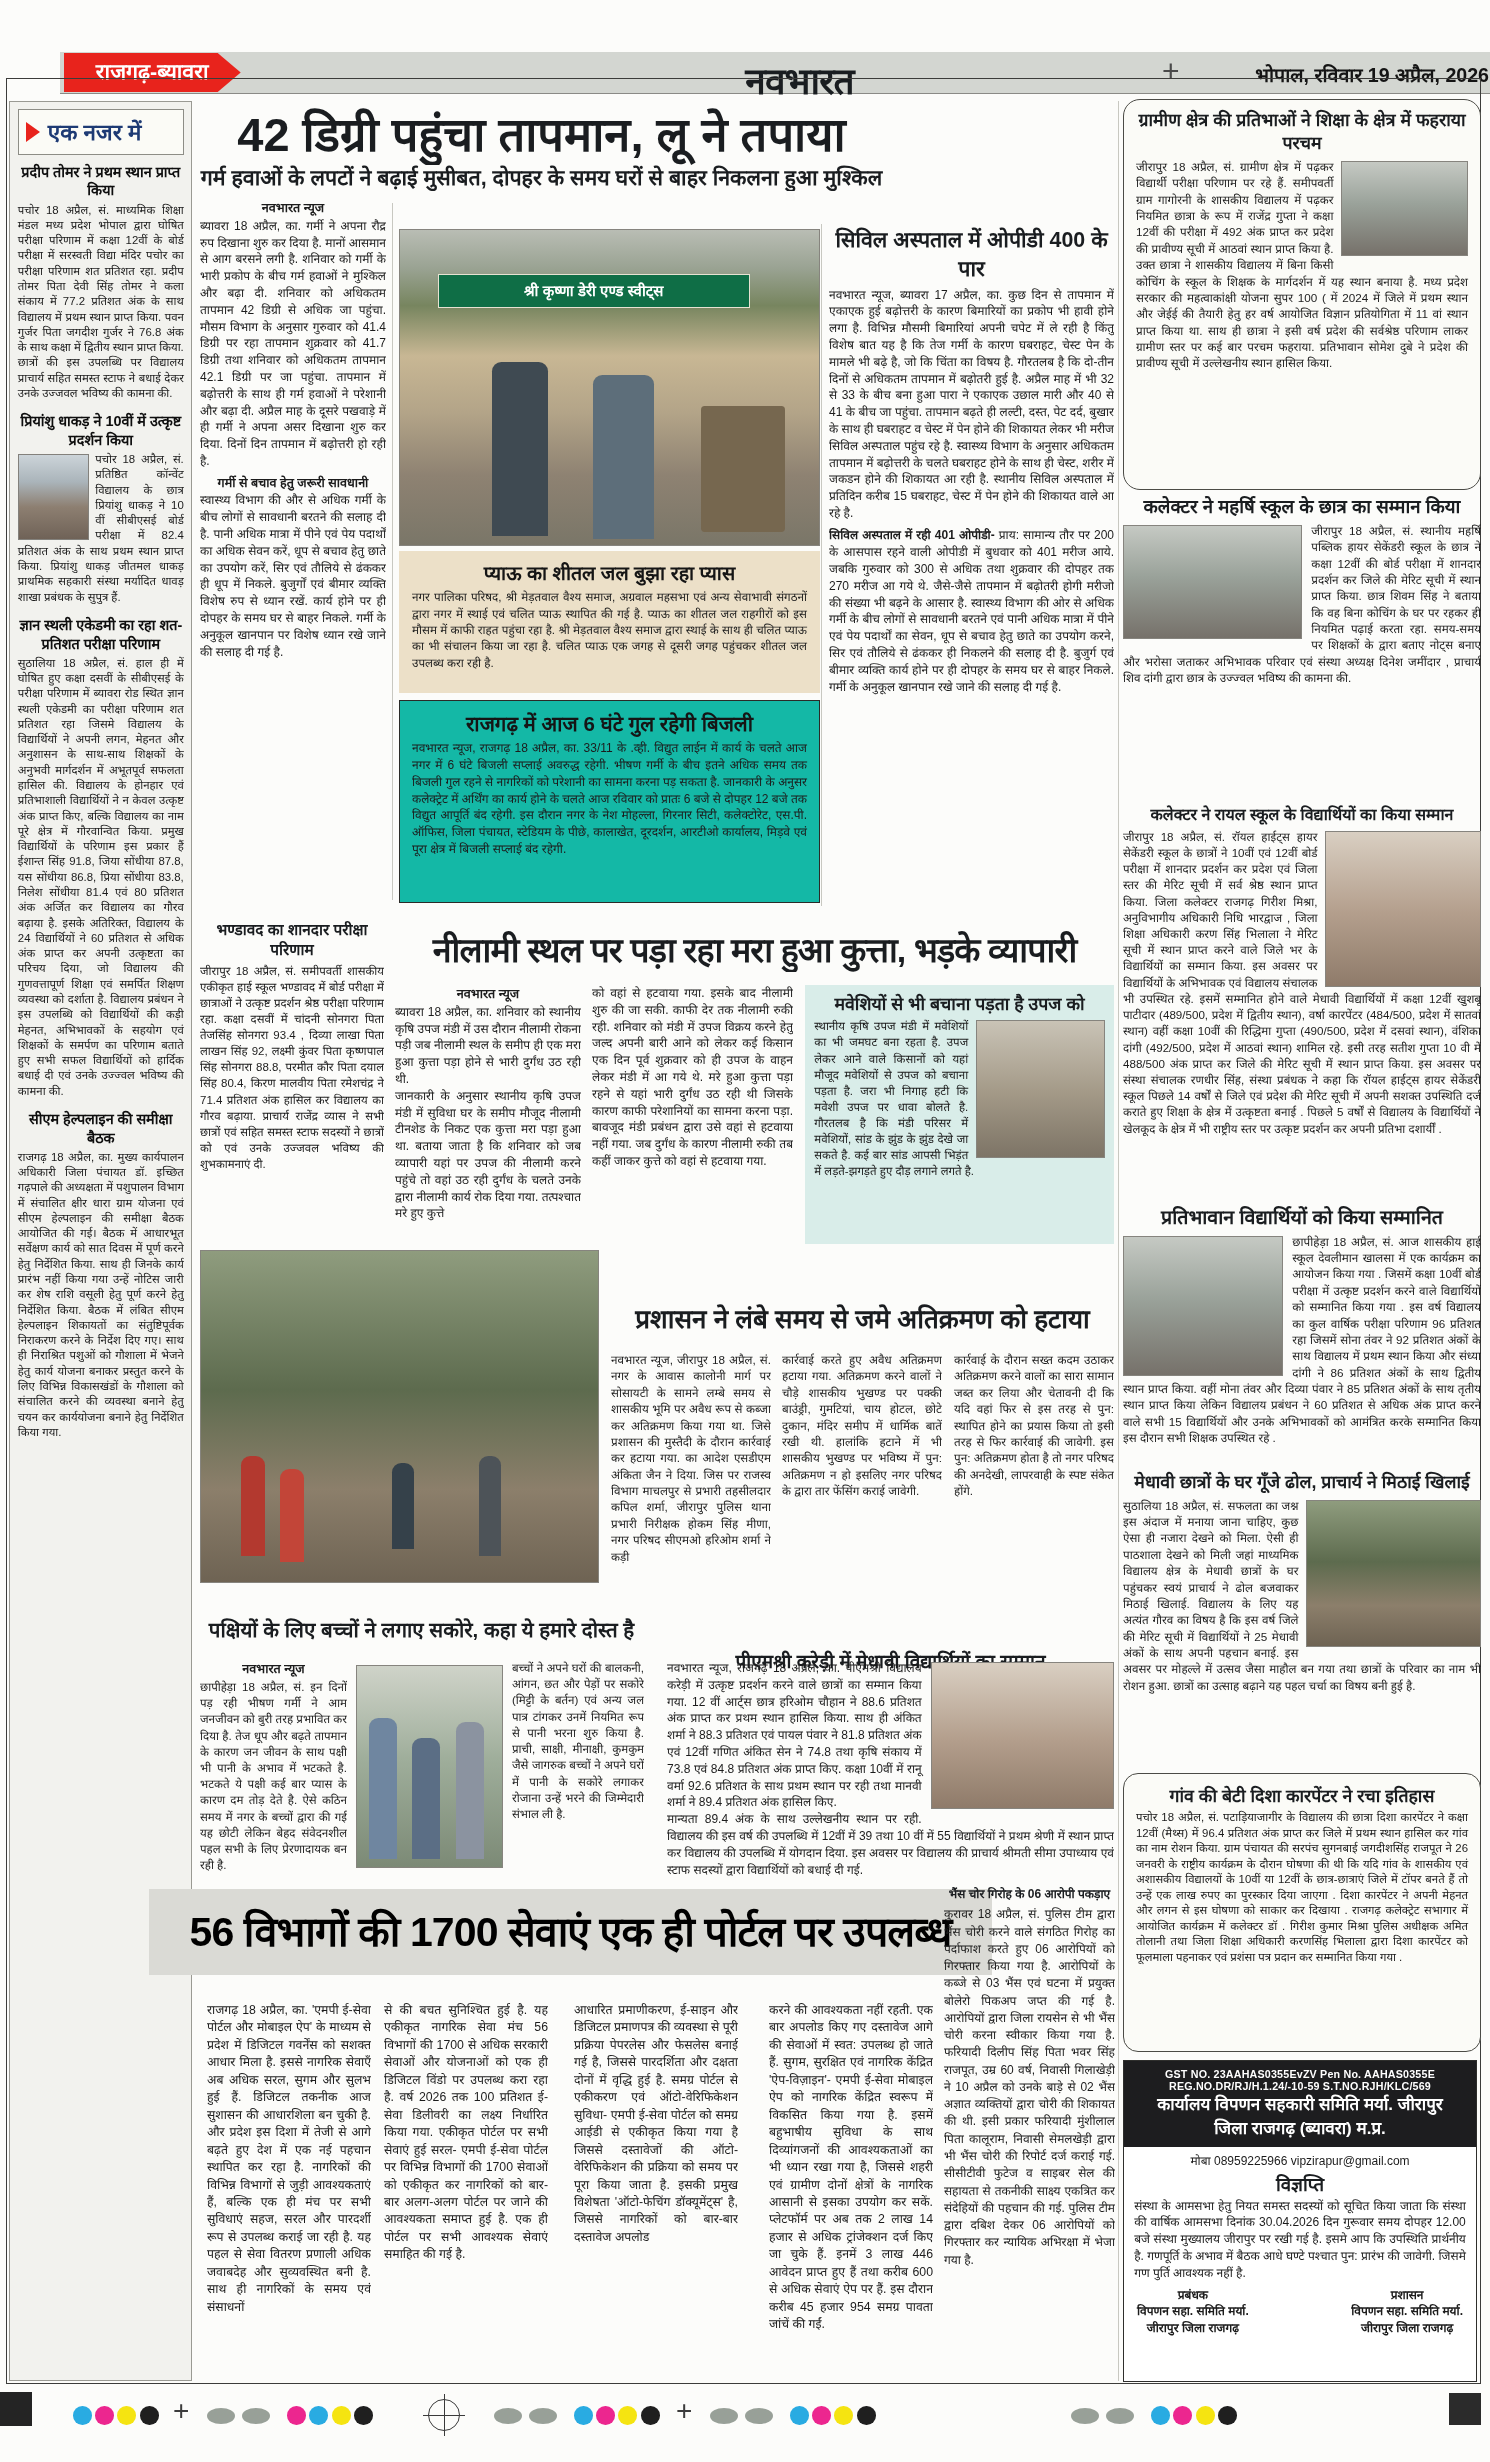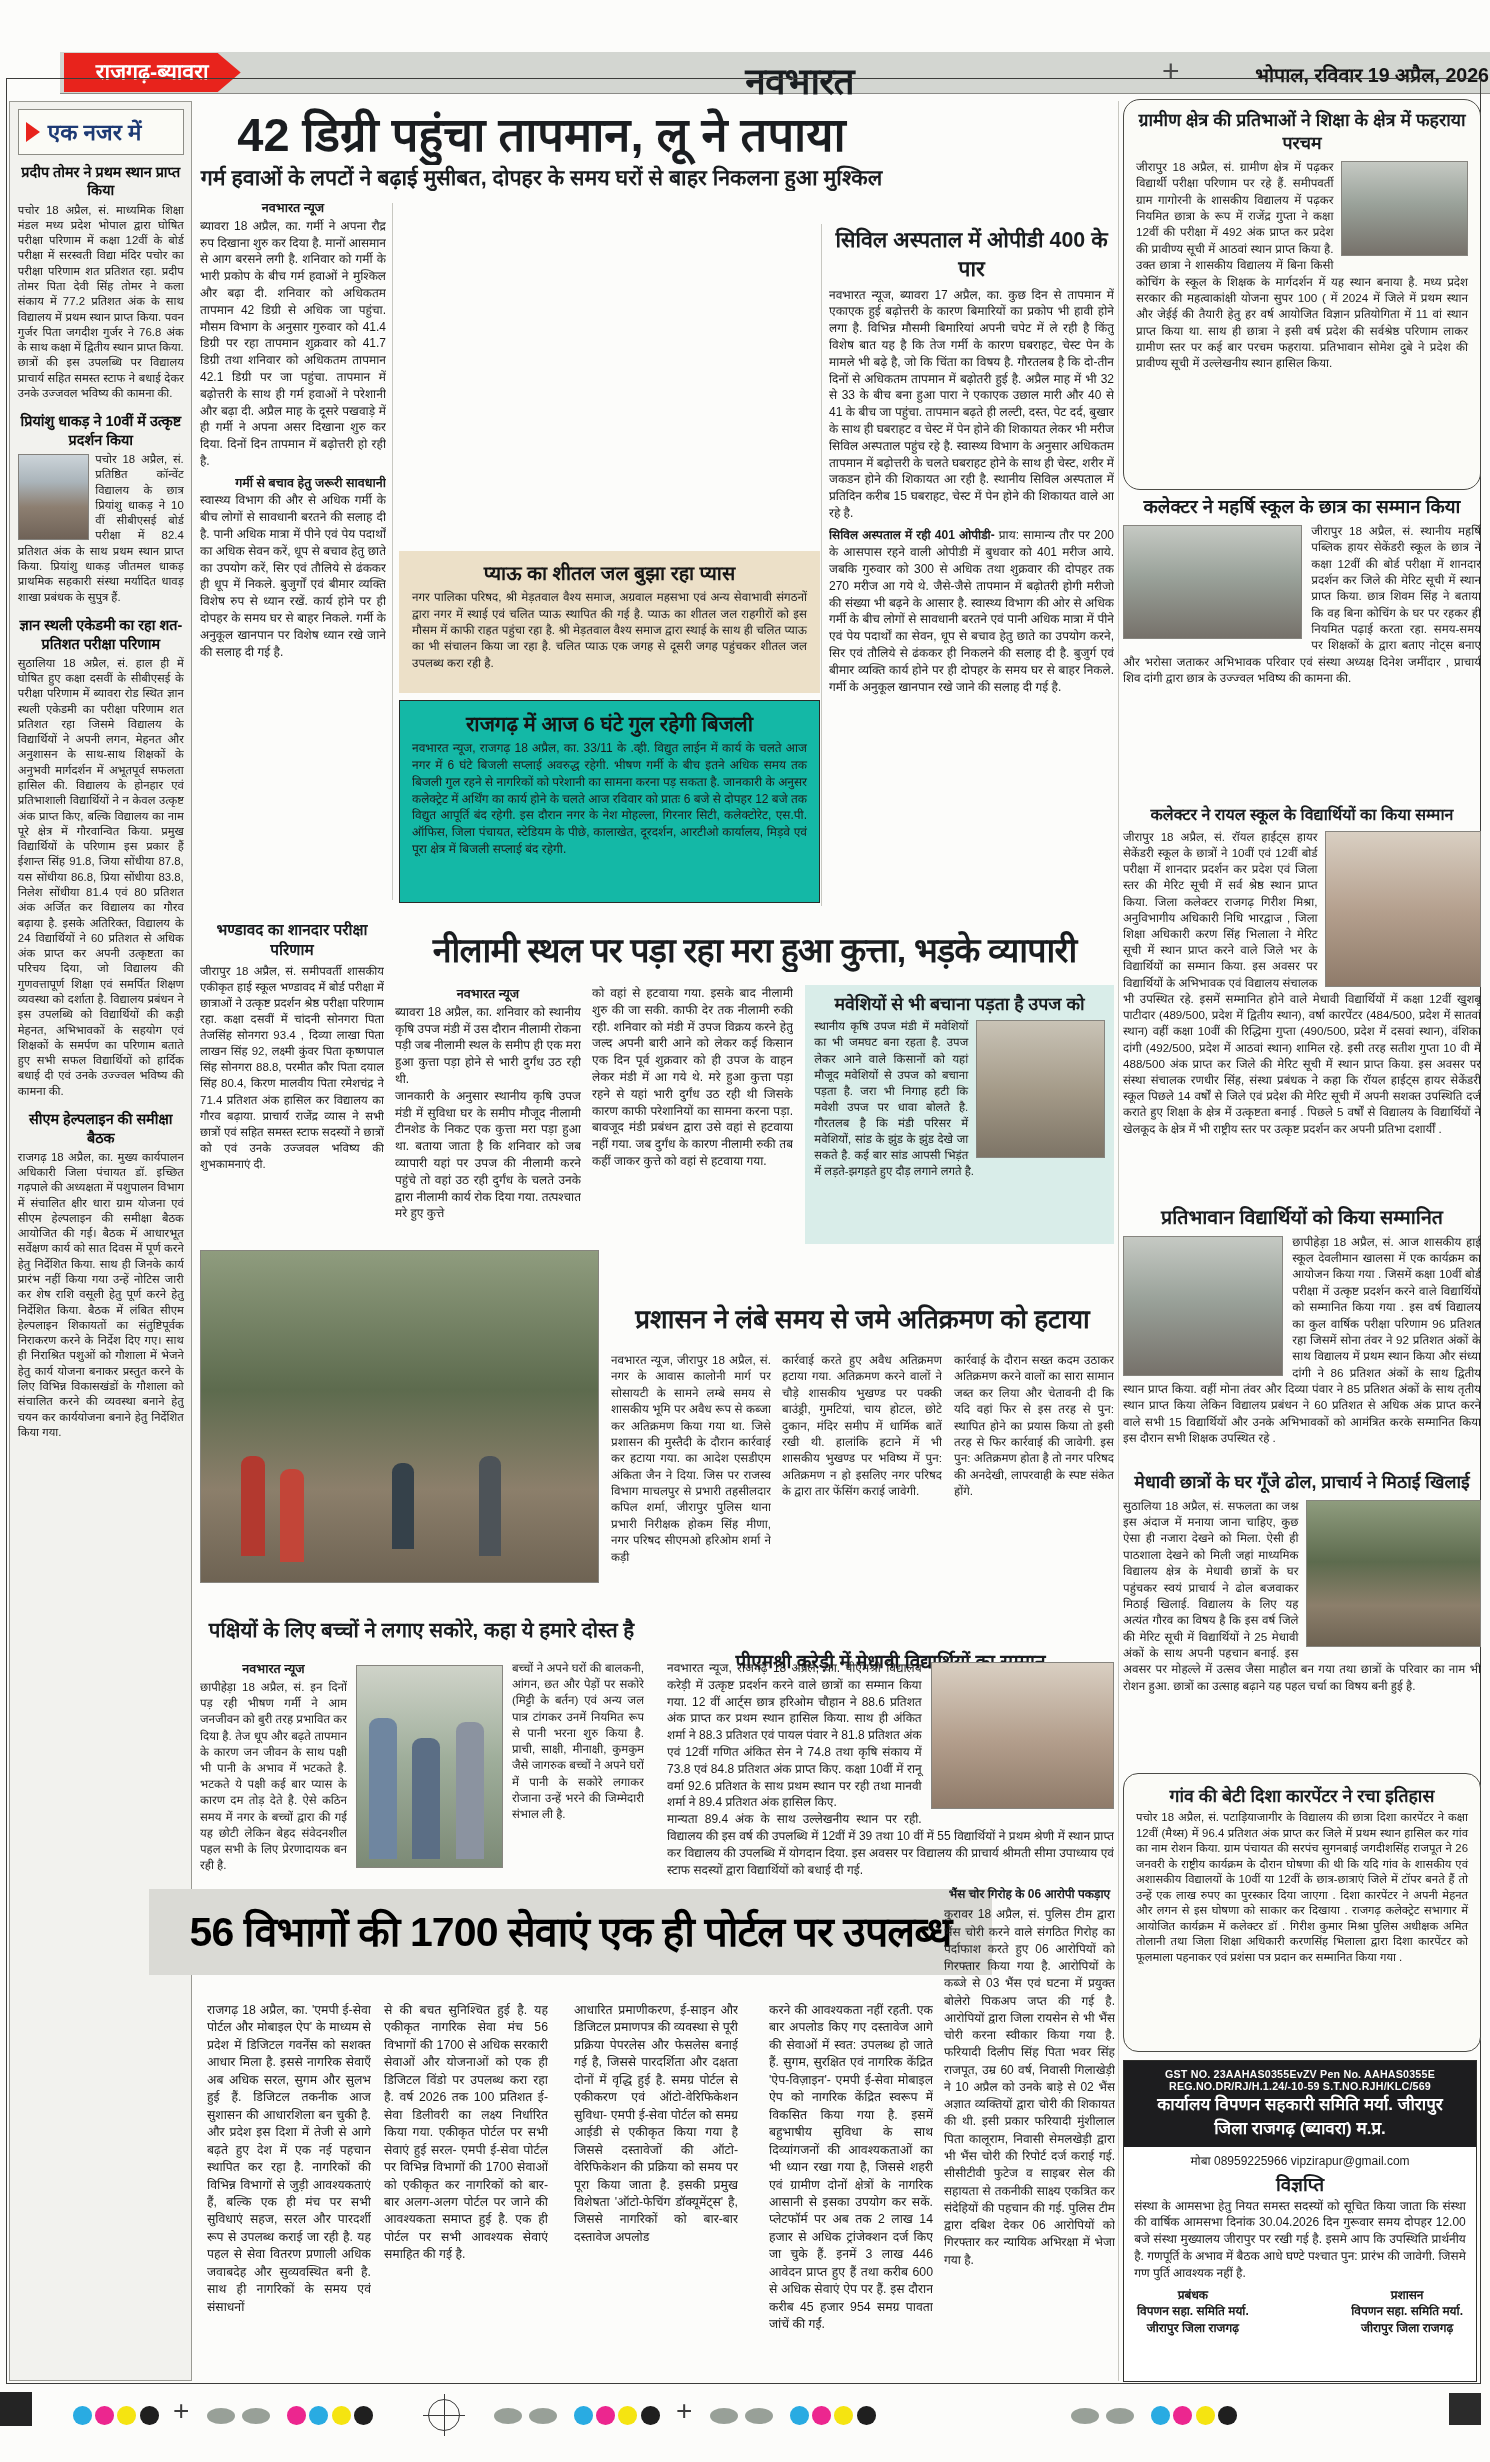--- a/index.html
+++ b/index.html
@@ -108,25 +108,31 @@
       <div class="sb-body">राजगढ़ 18 अप्रैल, का. मुख्य कार्यपालन अधिकारी जिला पंचायत डॉ. इच्छित गढ़पाले की अध्यक्षता में पशुपालन विभाग में संचालित क्षीर धारा ग्राम योजना एवं सीएम हेल्पलाइन की समीक्षा बैठक आयोजित की गई। बैठक में आधारभूत सर्वेक्षण कार्य को सात दिवस में पूर्ण करने हेतु निर्देशित किया. साथ ही जिनके कार्य प्रारंभ नहीं किया गया उन्हें नोटिस जारी कर शेष राशि वसूली हेतु पूर्ण करने हेतु निर्देशित किया. बैठक में लंबित सीएम हेल्पलाइन शिकायतों का संतुष्टिपूर्वक निराकरण करने के निर्देश दिए गए। साथ ही निराश्रित पशुओं को गौशाला में भेजने हेतु कार्य योजना बनाकर प्रस्तुत करने के लिए विभिन्न विकासखंडों के गौशाला को संचालित करने की व्यवस्था बनाने हेतु चयन कर कार्ययोजना बनाने हेतु निर्देशित किया गया.</div>
     </div>
   </div>
 
   <div class="abs h-center" style="left:197px;top:101px;width:689px;font-size:47px;white-space:nowrap;overflow:hidden;">42 डिग्री पहुंचा तापमान, लू ने तपाया</div>
   <div class="abs h-center" style="left:197px;top:162px;width:689px;font-size:21.4px;font-weight:700;white-space:nowrap;overflow:hidden;">गर्म हवाओं के लपटों ने बढ़ाई मुसीबत, दोपहर के समय घरों से बाहर निकलना हुआ मुश्किल</div>
 
   <div class="abs" style="left:200px;top:199px;width:186px;height:704px;overflow:hidden;">
     <div class="byline">नवभारत न्यूज</div>
     <div class="body-txt">ब्यावरा 18 अप्रैल, का. गर्मी ने अपना रौद्र रुप दिखाना शुरु कर दिया है. मानों आसमान से आग बरसने लगी है. शनिवार को गर्मी के भारी प्रकोप के बीच गर्म हवाओं ने मुश्किल और बढ़ा दी. शनिवार को अधिकतम तापमान 42 डिग्री से अधिक जा पहुंचा. मौसम विभाग के अनुसार गुरुवार को 41.4 डिग्री पर रहा तापमान शुक्रवार को 41.7 डिग्री तथा शनिवार को अधिकतम तापमान 42.1 डिग्री पर जा पहुंचा. तापमान में बढ़ोत्तरी के साथ ही गर्म हवाओं ने परेशानी और बढ़ा दी. अप्रैल माह के दूसरे पखवाड़े में ही गर्मी ने अपना असर दिखाना शुरु कर दिया. दिनों दिन तापमान में बढ़ोत्तरी हो रही है.</div>
-    <div style="font-weight:800;text-align:right;font-size:12.6px;margin:3.7px 0 1.9px;">गर्मी से बचाव हेतु जरूरी सावधानी</div>
+    <div style="font-weight:800;text-align:center;font-size:12.6px;margin:3.7px 0 1.9px;">गर्मी से बचाव हेतु जरूरी सावधानी</div>
     <div class="body-txt">स्वास्थ्य विभाग की और से अधिक गर्मी के बीच लोगों से सावधानी बरतने की सलाह दी है. पानी अधिक मात्रा में पीने एवं पेय पदार्थों का अधिक सेवन करें, धूप से बचाव हेतु छाते का उपयोग करें, सिर एवं तौलिये से ढंककर ही धूप में निकले. बुजुर्गों एवं बीमार व्यक्ति विशेष रुप से ध्यान रखें. कार्य होने पर ही दोपहर के समय घर से बाहर निकले. गर्मी के अनुकूल खानपान पर विशेष ध्यान रखे जाने की सलाह दी गई है.</div>
   </div>
   <div class="vrule" style="left:392px;top:203px;height:697px;"></div>
 
+  <div class="lead-photo">
+    <div class="photo-sign">श्री कृष्णा डेरी एण्ड स्वीट्स</div>
+    <div class="fig" style="left:22%;top:42%;width:56px;height:55%;"></div>
+    <div class="fig" style="left:46%;top:46%;width:61px;height:52%;background:#5d6e7a;"></div>
+    <div class="fig" style="right:8%;bottom:4%;width:84px;height:40%;background:#76674f;border-radius:3.7px;"></div>
+  </div>
 
   <div class="pyau">
     <div class="box-title" style="font-size:19.6px;">प्याऊ का शीतल जल बुझा रहा प्यास</div>
     <div class="body-txt" style="font-size:11.7px;">नगर पालिका परिषद, श्री मेड़तवाल वैश्य समाज, अग्रवाल महसभा एवं अन्य सेवाभावी संगठनों द्वारा नगर में स्थाई एवं चलित प्याऊ स्थापित की गई है. प्याऊ का शीतल जल राहगीरों को इस मौसम में काफी राहत पहुंचा रहा है. श्री मेड़तवाल वैश्य समाज द्वारा स्थाई के साथ ही चलित प्याऊ का भी संचालन किया जा रहा है. चलित प्याऊ एक जगह से दूसरी जगह पहुंचकर शीतल जल उपलब्ध करा रही है.</div>
   </div>
 
   <div class="bijli">
     <div class="box-title">राजगढ़ में आज 6 घंटे गुल रहेगी बिजली</div>
     <div class="body-txt" style="font-size:12px;">नवभारत न्यूज, राजगढ़ 18 अप्रैल, का. 33/11 के .व्ही. विद्युत लाईन में कार्य के चलते आज नगर में 6 घंटे बिजली सप्लाई अवरुद्ध रहेगी. भीषण गर्मी के बीच इतने अधिक समय तक बिजली गुल रहने से नागरिकों को परेशानी का सामना करना पड़ सकता है. जानकारी के अनुसर कलेक्ट्रेट में अर्थिंग का कार्य होने के चलते आज रविवार को प्रातः 6 बजे से दोपहर 12 बजे तक विद्युत आपूर्ति बंद रहेगी. इस दौरान नगर के नेश मोहल्ला, गिरनार सिटी, कलेक्टोरेट, एस.पी. ऑफिस, जिला पंचायत, स्टेडियम के पीछे, कालाखेत, दूरदर्शन, आरटीओ कार्यालय, मिड़वे एवं पूरा क्षेत्र में बिजली सप्लाई बंद रहेगी.</div>
   </div>

